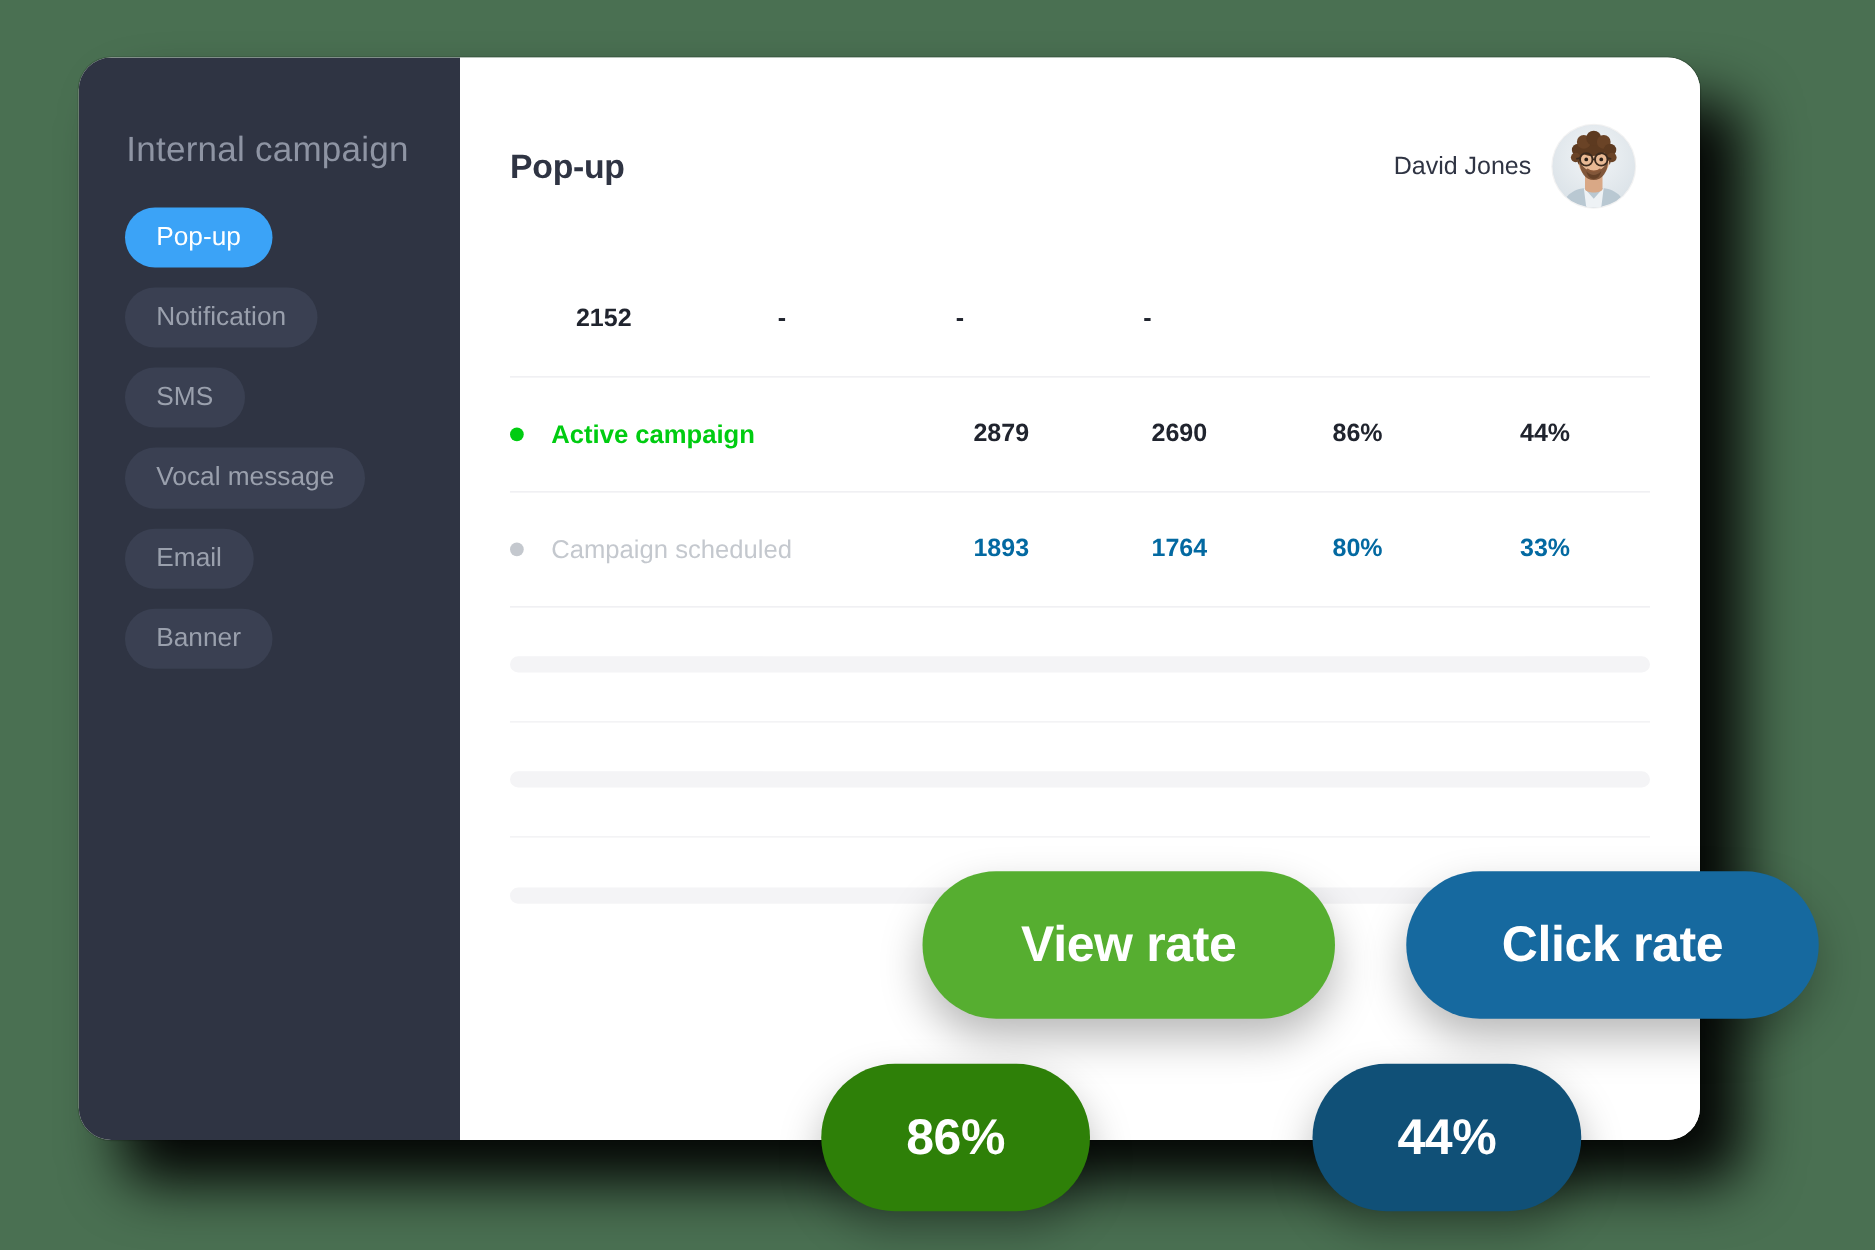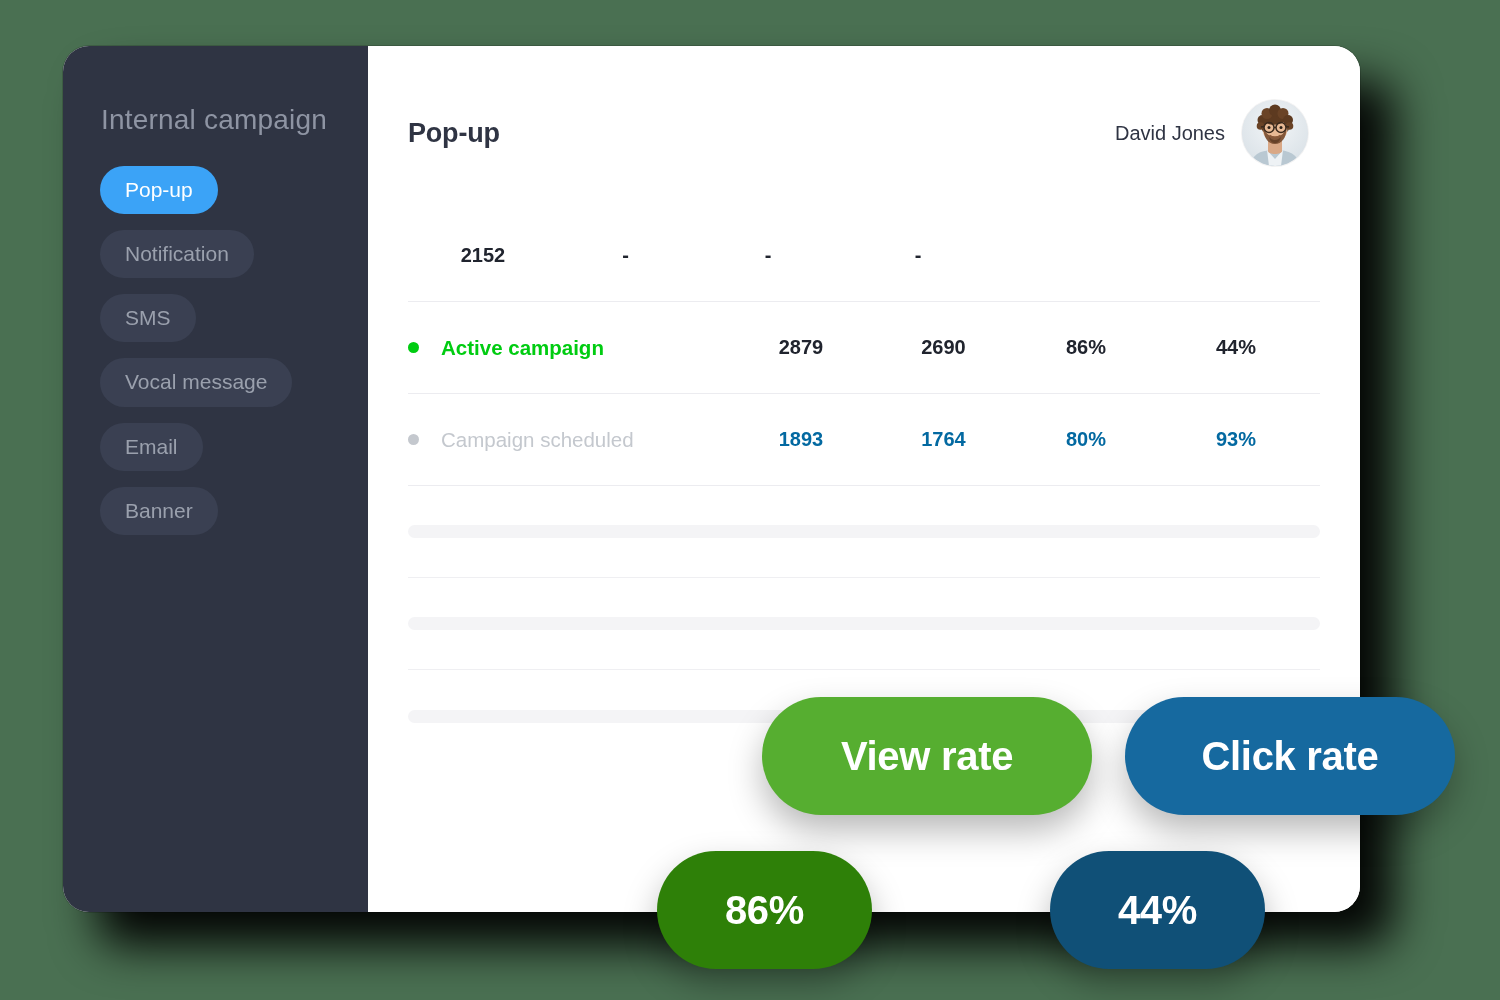--- a/index.html
+++ b/index.html
@@ -207,21 +207,21 @@
     align-items: center;
     justify-content: center;
     color: #ffffff;
     font-weight: 700;
     letter-spacing: -0.3px;
     box-shadow: 0 16px 34px rgba(0,0,0,0.28);
     cursor: pointer;
   }
 
   #callout-view-rate {
-    left: 762px;
+    left: 738px;
     top: 697px;
     width: 330px;
     height: 118px;
     background: #56ae30;
     font-size: 40px;
   }
 
   #callout-click-rate {
     left: 1125px;
     top: 697px;
@@ -357,21 +357,21 @@
       </div>
 
       <div class="row data-row row-completed">
         <div class="col-campaign">
           <span class="dot"></span>
           <span class="campaign-label">Campaign scheduled</span>
         </div>
         <div class="metric col-employees">1893</div>
         <div class="metric col-views">1764</div>
         <div class="metric col-viewrates">80%</div>
-        <div class="metric col-clickrate">93%</div>
+        <div class="metric col-clickrate">33%</div>
       </div>
     </div>
 
     <div id="skeleton-area">
       <div class="skeleton-row">
         <div class="skeleton-bar"></div>
       </div>
       <div class="skeleton-row">
         <div class="skeleton-bar"></div>
       </div>

